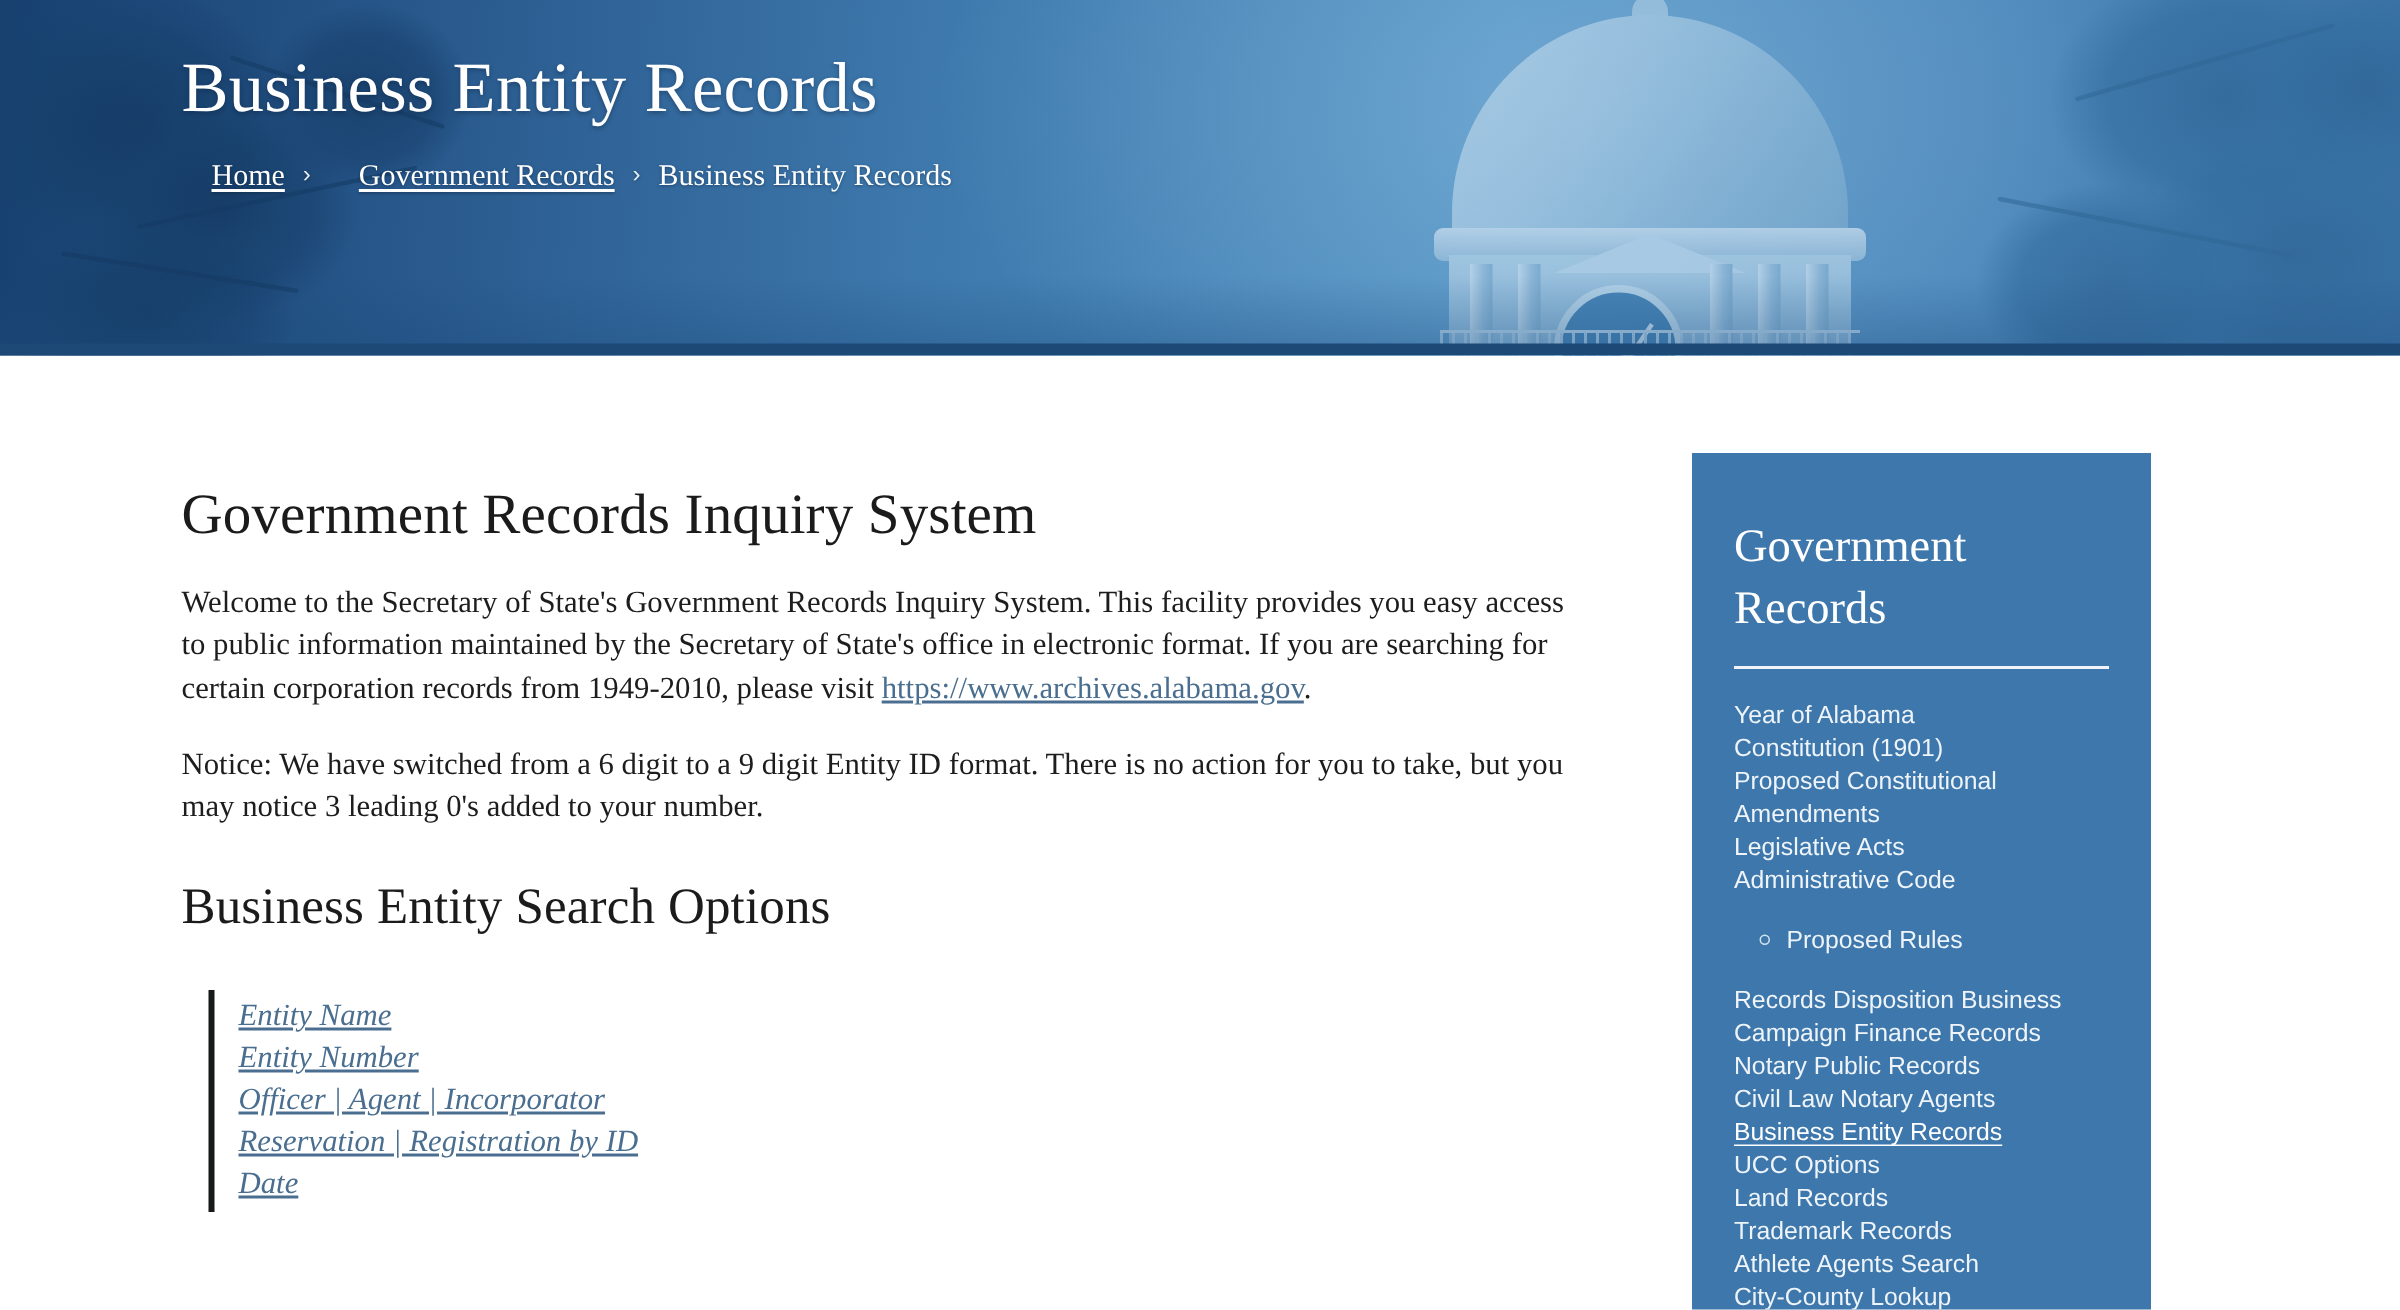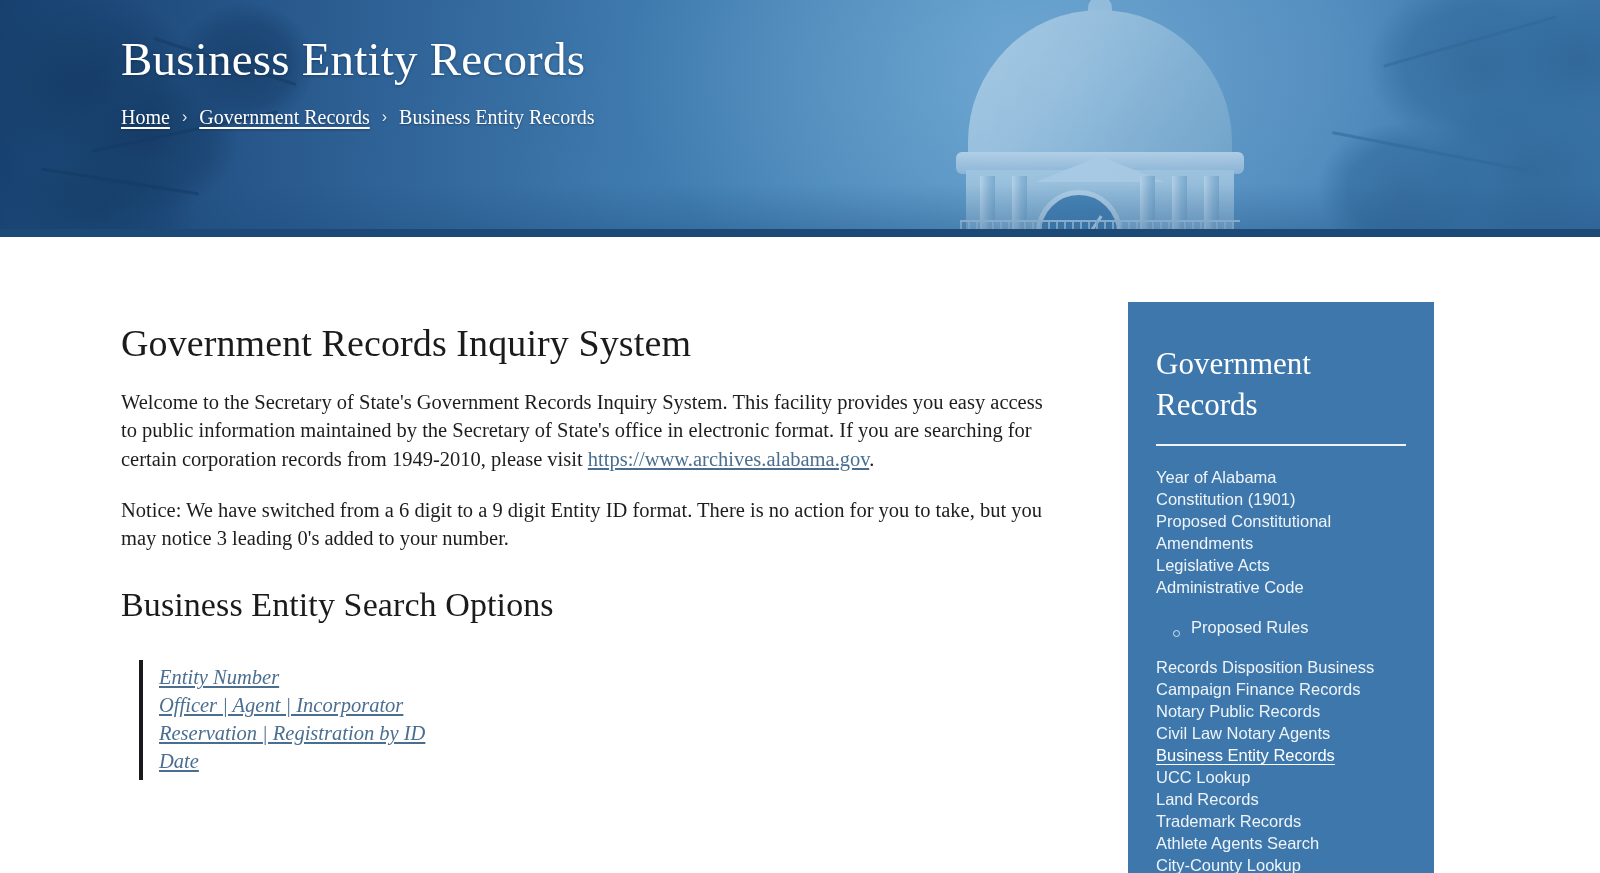--- a/index.html
+++ b/index.html
@@ -52,21 +52,21 @@
 
   .hero-fade{ position:absolute; left:0; bottom:7px; width:1600px; height:46px;
     background:linear-gradient(180deg,rgba(26,74,122,0) 0%,rgba(26,74,122,.30) 100%); }
   .hero-band{ position:absolute; left:0; bottom:0; width:1600px; height:8px; background:#1d4977; }
 
   .hero-content{ position:absolute; left:121px; top:33px; z-index:6; }
   .hero-title{ font-size:47px; line-height:1.12; color:#ffffff; font-weight:400;
     letter-spacing:.2px; text-shadow:0 1px 3px rgba(10,35,62,.45); }
   .crumbs{ margin-top:20px; display:flex; align-items:center; gap:12px;
     font-size:20px; color:#ffffff; text-shadow:0 1px 2px rgba(10,35,62,.5); }
-  .crumbs a{ color:#ffffff; text-underline-offset:3px; }
+  .crumbs a{ color:#ffffff; text-underline-offset:3px;margin-left:20px; }
   .crumb-sep{ font-family:"Liberation Sans", sans-serif; font-size:16px; opacity:.9; }
   .crumb-current{ color:#ffffff; }
 
   
   .page{ position:relative; width:1600px; height:528px; }
   .main{ position:absolute; left:121px; top:84px; width:930px; }
   h1.section{ font-size:38px; font-weight:400; color:#1b1b1b; letter-spacing:.1px; }
   p.body{ font-size:20.5px; line-height:1.38; color:#1d1d1d; margin-top:23px; }
   p.body a{ color:#4a6e8f; text-decoration:underline; text-underline-offset:2px;text-align:right; }
   h2.section{ font-size:34px; font-weight:400; color:#1b1b1b; margin-top:34px; letter-spacing:.1px;}
@@ -76,21 +76,21 @@
 
   
   .sidebar{ position:absolute; left:1128px; top:65px; width:306px; min-height:571px;
     background:#3d77ab; padding:42px 28px 20px 28px; }
   .sb-title{ font-size:31px; line-height:1.32; color:#ffffff; font-weight:400; }
   .sb-rule{ height:2px; background:#ffffff; margin:18px 0 21px 0; opacity:.92; }
   .sb-link{ display:block; font-family:"Liberation Sans", sans-serif; font-size:16.5px;
     line-height:1.33; color:#eef4f9; text-decoration:none; }
   .sb-link.current{ text-decoration:underline; text-underline-offset:3px; color:#ffffff; }
   .sb-sub{ margin:19px 0 18px 0; }
-  .sb-sub .sb-subitem{ display:flex; align-items:flex-end; gap:11px; padding-left:17px; }
+  .sb-sub .sb-subitem{ display:flex; align-items:center; gap:11px; padding-left:17px; }
   .bullet{ width:7px; height:7px; border:1.5px solid #d6e5f1; border-radius:50%; flex:none;
     transform:translateY(-2px); }
   .sb-group2{ margin-top:0; }
 </style>
 </head>
 <body>
 
 <div class="hero">
   <div class="hero-sky"></div>
 
@@ -149,20 +149,21 @@
 
     <p class="body">
       <span>Welcome to the Secretary of State's Government Records Inquiry System. This facility provides you easy access to public information maintained by the Secretary of State's office in electronic format. If you are searching for certain corporation records from 1949-2010, please visit </span><a href="#">https://www.archives.alabama.gov</a><span>.</span>
     </p>
 
     <p class="body">Notice: We have switched from a 6 digit to a 9 digit Entity ID format. There is no action for you to take, but you may notice 3 leading 0's added to your number.</p>
 
     <h2 class="section">Business Entity Search Options</h2>
 
     <div class="options">
+      <a href="#">Entity Name</a>
       <a href="#">Entity Number</a>
       <a href="#">Officer | Agent | Incorporator</a>
       <a href="#">Reservation | Registration by ID</a>
       <a href="#">Date</a>
     </div>
   </div>
 
   <aside class="sidebar">
     <div class="sb-title">Government Records</div>
     <div class="sb-rule"></div>
@@ -181,21 +182,21 @@
         <a href="#" class="sb-link">Proposed Rules</a>
       </div>
     </div>
 
     <nav class="sb-group2">
       <a href="#" class="sb-link">Records Disposition Business</a>
       <a href="#" class="sb-link">Campaign Finance Records</a>
       <a href="#" class="sb-link">Notary Public Records</a>
       <a href="#" class="sb-link">Civil Law Notary Agents</a>
       <a href="#" class="sb-link current">Business Entity Records</a>
-      <a href="#" class="sb-link">UCC Lookup</a>
+      <a href="#" class="sb-link">UCC Options</a>
       <a href="#" class="sb-link">Land Records</a>
       <a href="#" class="sb-link">Trademark Records</a>
       <a href="#" class="sb-link">Athlete Agents Search</a>
       <a href="#" class="sb-link">City-County Lookup</a>
     </nav>
   </aside>
 
 </div>
 
 </body></html>

